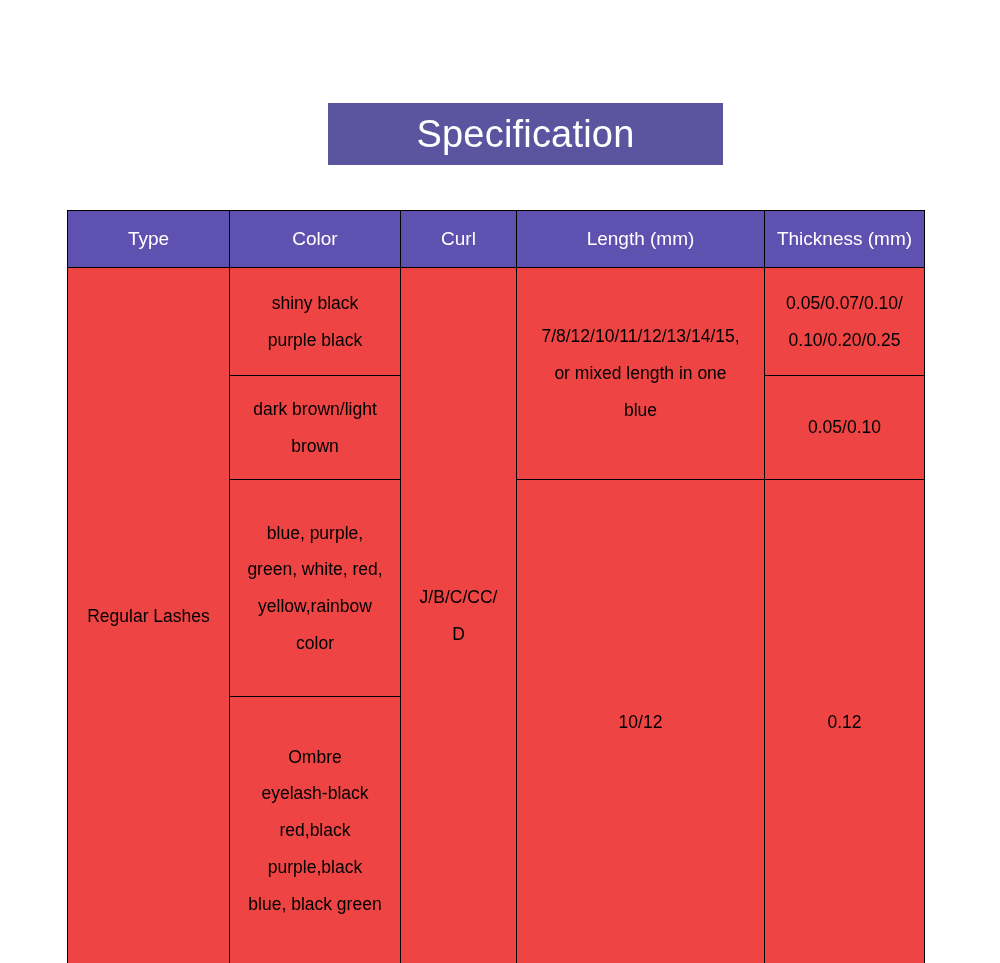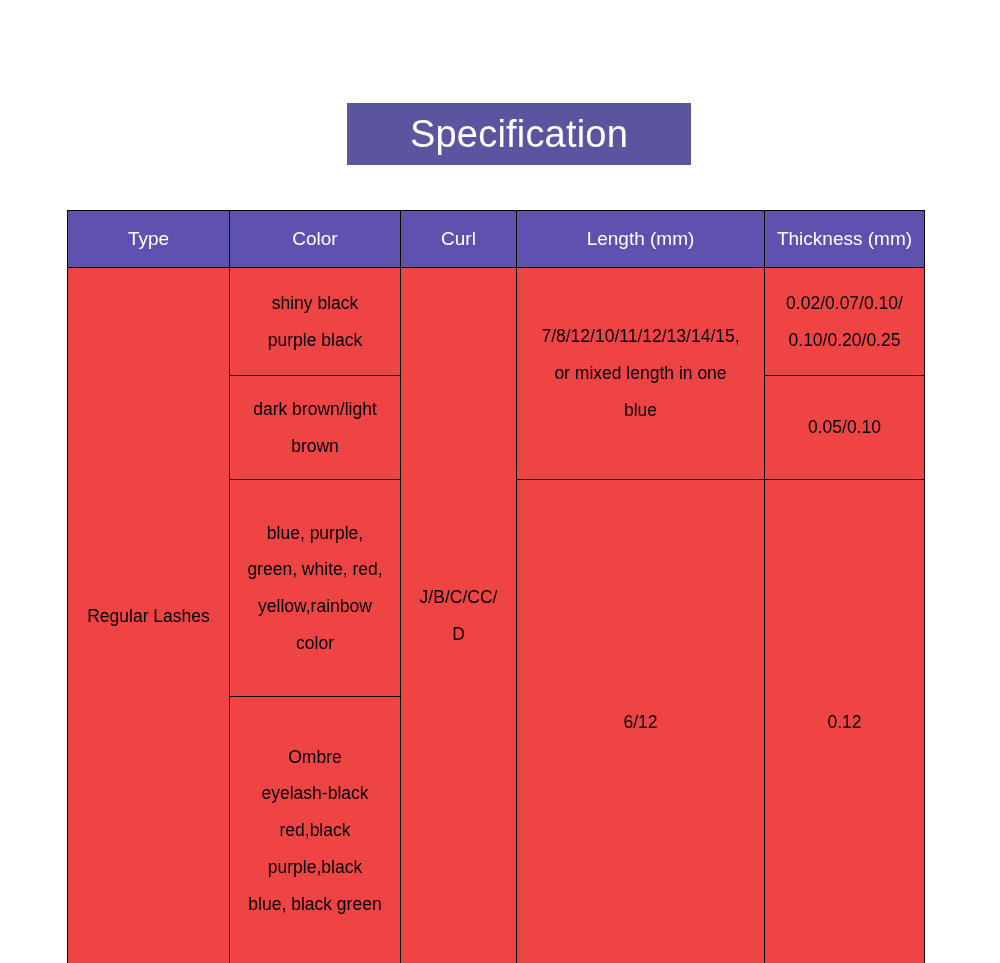--- a/index.html
+++ b/index.html
@@ -11,23 +11,23 @@
     width: 1000px;
     height: 963px;
     overflow: hidden;
     font-family: "Liberation Sans", sans-serif;
     color: #000000;
   }
 
   
   .title-banner {
     position: absolute;
-    left: 347px;
+    left: 328px;
     top: 103px;
-    width: 344px;
+    width: 395px;
     height: 62px;
     background: #5b55a0;
     display: flex;
     align-items: center;
     justify-content: center;
   }
   .title-banner .title-text {
     color: #ffffff;
     font-size: 38px;
     font-weight: 400;
@@ -127,21 +127,21 @@
           <span>D</span>
         </td>
 
         <td rowspan="2" class="cell-lines">
           <span>7/8/12/10/11/12/13/14/15,</span>
           <span>or mixed length in one</span>
           <span>blue</span>
         </td>
 
         <td class="cell-lines">
-          <span>0.02/0.07/0.10/</span>
+          <span>0.05/0.07/0.10/</span>
           <span>0.10/0.20/0.25</span>
         </td>
       </tr>
 
       <tr class="r2">
         <td class="cell-lines">
           <span>dark brown/light</span>
           <span>brown</span>
         </td>
 
@@ -152,21 +152,21 @@
 
       <tr class="r3">
         <td class="cell-lines">
           <span>blue, purple,</span>
           <span>green, white, red,</span>
           <span>yellow,rainbow</span>
           <span>color</span>
         </td>
 
         <td rowspan="2" class="cell-lines">
-          <span>6/12</span>
+          <span>10/12</span>
         </td>
 
         <td rowspan="2" class="cell-lines">
           <span>0.12</span>
         </td>
       </tr>
 
       <tr class="r4">
         <td class="cell-lines">
           <span>Ombre</span>

